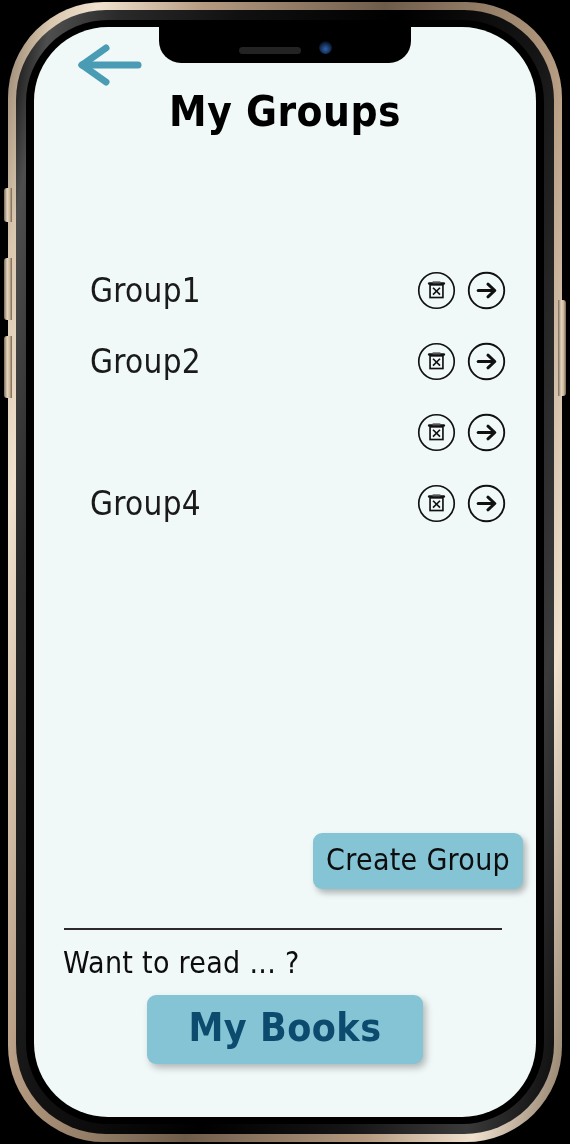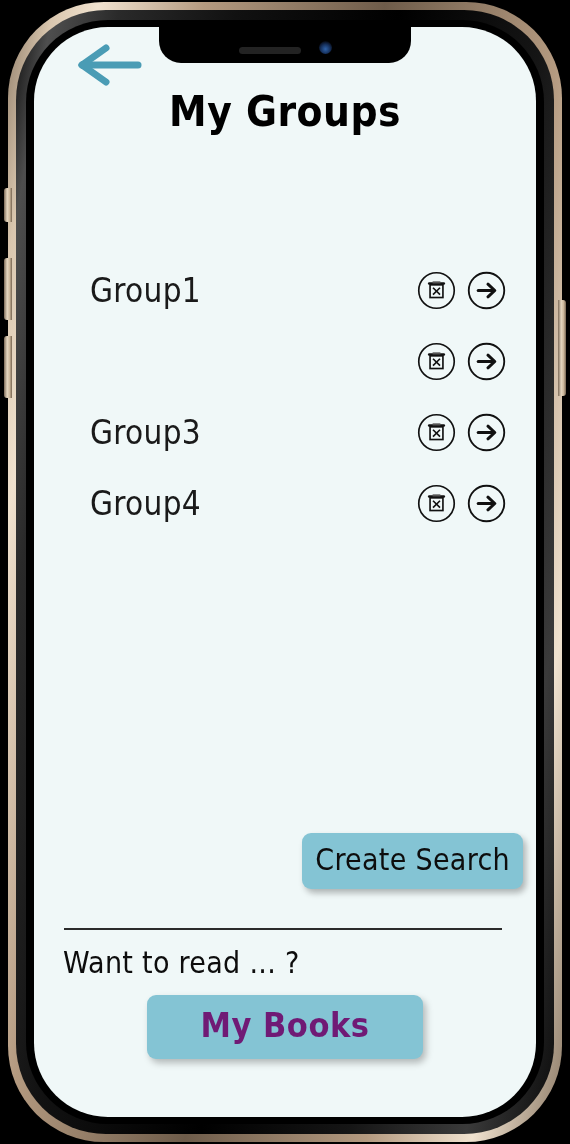--- a/index.html
+++ b/index.html
@@ -276,23 +276,23 @@
   .my-books-btn {
     position: absolute;
     left: 50%;
     transform: translateX(-50%);
     top: 968px;
     width: 276px;
     background: #84c4d4;
     border: none;
     border-radius: 9px;
     padding: 10px 0 14px;
-    font-size: 34px;
+    font-size: 39px;
     font-weight: 700;
-    color: #701a75;
+    color: #0c4a6e;
     letter-spacing: 0.5px;
     cursor: pointer;
     box-shadow: 3px 4px 7px rgba(0,0,0,0.26);
     font-family: "DejaVu Sans Condensed", "Liberation Sans Narrow", "Liberation Sans", sans-serif;
   }
 </style>
 </head>
 <body>
 
 <div class="phone-stage">
@@ -344,39 +344,39 @@
             </svg>
             <svg class="icon-btn" viewBox="0 0 40 40">
               <circle cx="20" cy="20" r="18.2" stroke="#111" stroke-width="1.9" fill="none"></circle>
               <line x1="11.5" y1="20" x2="27" y2="20" stroke="#111" stroke-width="3.1" stroke-linecap="round"></line>
               <path d="M21.5 13.5 L28.5 20 L21.5 26.5" stroke="#111" stroke-width="3.1" fill="none" stroke-linecap="round" stroke-linejoin="round"></path>
             </svg>
           </span>
         </div>
 
         <div class="group-row">
+          <span class="group-name">Group2</span>
           <span class="row-actions">
             <svg class="icon-btn" viewBox="0 0 40 40">
               <circle cx="20" cy="20" r="18.2" stroke="#111" stroke-width="1.7" fill="none"></circle>
               <line x1="12.5" y1="12.8" x2="27.5" y2="12.8" stroke="#111" stroke-width="2.6" stroke-linecap="round"></line>
               <path d="M16 10.6 h8 v2.2 h-8 z" fill="#555"></path>
               <rect x="13.4" y="14.2" width="13.2" height="13" stroke="#111" stroke-width="1.7" fill="none"></rect>
               <line x1="16.4" y1="17.2" x2="23.6" y2="24.2" stroke="#111" stroke-width="1.7"></line>
               <line x1="23.6" y1="17.2" x2="16.4" y2="24.2" stroke="#111" stroke-width="1.7"></line>
             </svg>
             <svg class="icon-btn" viewBox="0 0 40 40">
               <circle cx="20" cy="20" r="18.2" stroke="#111" stroke-width="1.9" fill="none"></circle>
               <line x1="11.5" y1="20" x2="27" y2="20" stroke="#111" stroke-width="3.1" stroke-linecap="round"></line>
               <path d="M21.5 13.5 L28.5 20 L21.5 26.5" stroke="#111" stroke-width="3.1" fill="none" stroke-linecap="round" stroke-linejoin="round"></path>
             </svg>
           </span>
         </div>
 
         <div class="group-row">
-          <span class="group-name">Group3</span>
           <span class="row-actions">
             <svg class="icon-btn" viewBox="0 0 40 40">
               <circle cx="20" cy="20" r="18.2" stroke="#111" stroke-width="1.7" fill="none"></circle>
               <line x1="12.5" y1="12.8" x2="27.5" y2="12.8" stroke="#111" stroke-width="2.6" stroke-linecap="round"></line>
               <path d="M16 10.6 h8 v2.2 h-8 z" fill="#555"></path>
               <rect x="13.4" y="14.2" width="13.2" height="13" stroke="#111" stroke-width="1.7" fill="none"></rect>
               <line x1="16.4" y1="17.2" x2="23.6" y2="24.2" stroke="#111" stroke-width="1.7"></line>
               <line x1="23.6" y1="17.2" x2="16.4" y2="24.2" stroke="#111" stroke-width="1.7"></line>
             </svg>
             <svg class="icon-btn" viewBox="0 0 40 40">
@@ -401,21 +401,21 @@
             <svg class="icon-btn" viewBox="0 0 40 40">
               <circle cx="20" cy="20" r="18.2" stroke="#111" stroke-width="1.9" fill="none"></circle>
               <line x1="11.5" y1="20" x2="27" y2="20" stroke="#111" stroke-width="3.1" stroke-linecap="round"></line>
               <path d="M21.5 13.5 L28.5 20 L21.5 26.5" stroke="#111" stroke-width="3.1" fill="none" stroke-linecap="round" stroke-linejoin="round"></path>
             </svg>
           </span>
         </div>
 
       </div>
 
-      <button class="create-group-btn">Create Search</button>
+      <button class="create-group-btn">Create Group</button>
 
       <div class="footer-divider"></div>
 
       <div class="footer-prompt">Want to read ... ?</div>
 
       <button class="my-books-btn">My Books</button>
 
     </div>
   </div>
 </div>

